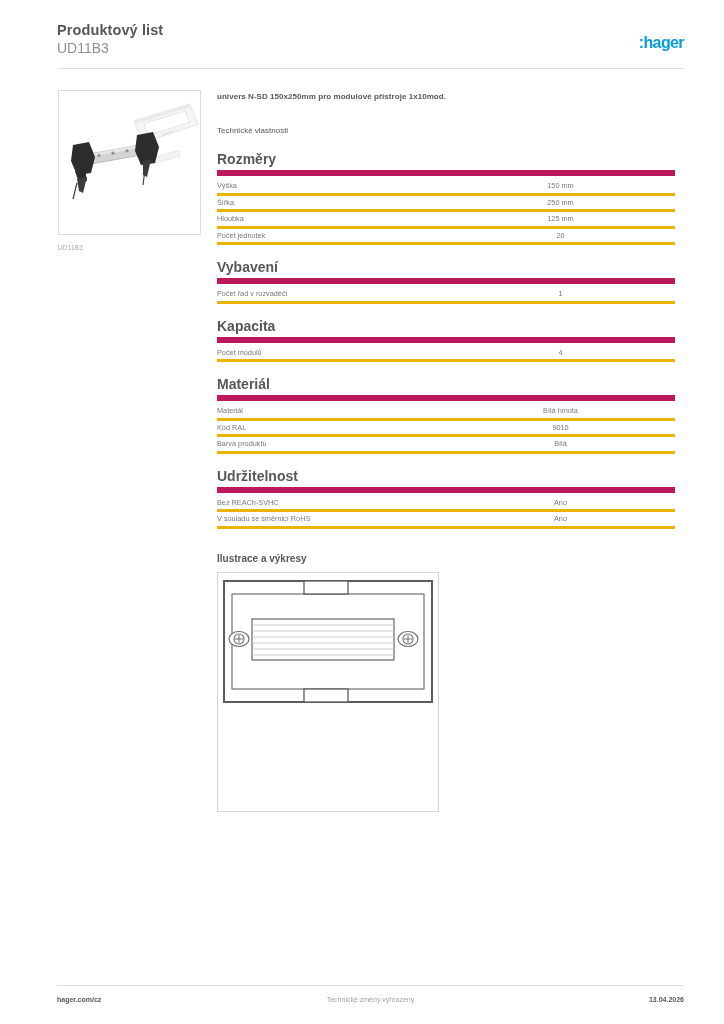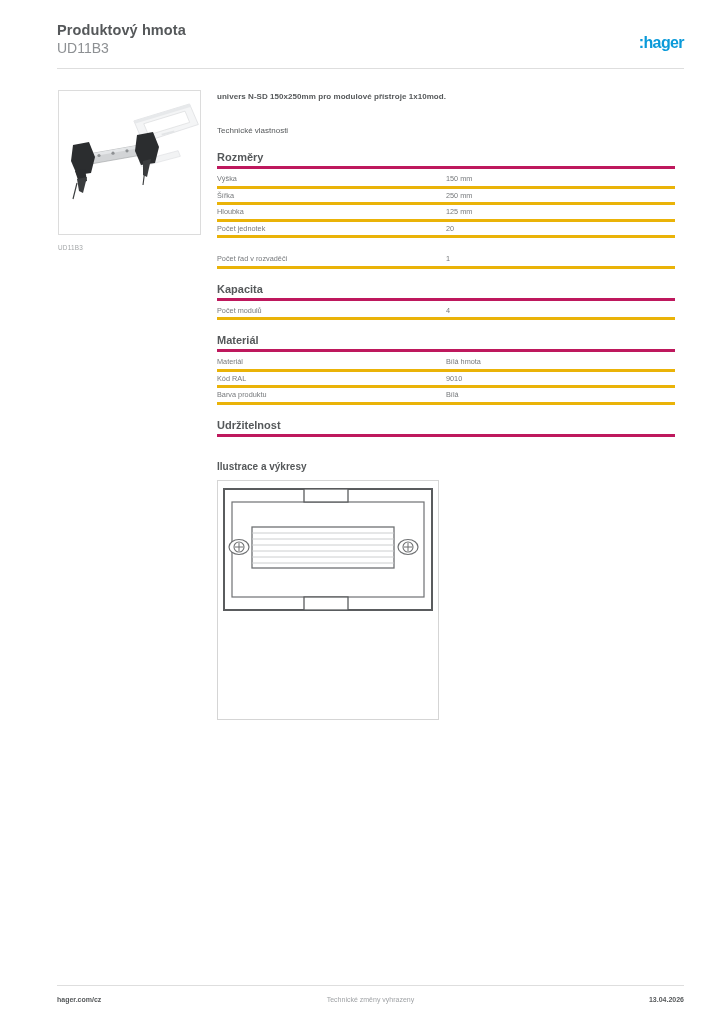--- a/index.html
+++ b/index.html
@@ -100,42 +100,42 @@
     margin: 0 0 25px 0;
   }
   .block-title {
     font-size: 8px;
     font-weight: normal;
     color: #55585a;
     margin: 0 0 16px 0;
   }
   .section { margin-bottom: 14px; }
   .section-title {
-    font-size: 11px;
+    font-size: 14px;
     font-weight: bold;
     color: #55585a;
     margin: 0 0 3px 0;
     padding-bottom: 3px;
-    border-bottom: 3px solid #be185d;
+    border-bottom: 6px solid #be185d;
   }
   table.spec {
     width: 100%;
     border-collapse: collapse;
     table-layout: fixed;
   }
   table.spec tr { height: 13px; }
   table.spec td {
     font-size: 7.3px;
     color: #76797c;
     border-bottom: 3px solid #eab308;
     padding: 2px 0 2.5px 0;
     vertical-align: bottom;
     line-height: 9px;
   }
-  table.spec td.val { text-align: left; }
+  table.spec td.val { text-align: center; }
 
   
   .draw-title {
     font-size: 10px;
     font-weight: bold;
     color: #55585a;
     margin: 24px 0 8px 0;
   }
   .draw-box {
     width: 222px;
@@ -182,21 +182,21 @@
     color: #55585a;
   }
 </style>
 </head>
 <body>
 
 <div class="page">
 
   <div class="header">
     <div class="title-block">
-      <div class="doc-title">Produktový hmota</div>
+      <div class="doc-title">Produktový list</div>
       <div class="doc-subtitle">UD11B3</div>
     </div>
     <div class="logo">:hager</div>
   </div>
   <div class="header-rule"></div>
 
   <div class="photo-box">
     <svg width="141" height="143" viewBox="0 0 141 143">
       <rect x="0" y="0" width="141" height="143" fill="#ffffff"></rect>
 
@@ -261,20 +261,21 @@
           </tr>
           <tr>
             <td>Počet jednotek</td>
             <td class="val">20</td>
           </tr>
         </tbody>
       </table>
     </div>
 
     <div class="section">
+      <div class="section-title">Vybavení</div>
       <table class="spec">
         <tbody>
           <tr>
             <td>Počet řad v rozvaděči</td>
             <td class="val">1</td>
           </tr>
         </tbody>
       </table>
     </div>
 
@@ -305,20 +306,32 @@
           <tr>
             <td>Barva produktu</td>
             <td class="val">Bílá</td>
           </tr>
         </tbody>
       </table>
     </div>
 
     <div class="section">
       <div class="section-title">Udržitelnost</div>
+      <table class="spec">
+        <tbody>
+          <tr>
+            <td>Bez REACh-SVHC</td>
+            <td class="val">Ano</td>
+          </tr>
+          <tr>
+            <td>V souladu se směrnicí RoHS</td>
+            <td class="val">Ano</td>
+          </tr>
+        </tbody>
+      </table>
     </div>
 
     <p class="draw-title">Ilustrace a výkresy</p>
     <div class="draw-box">
       <svg width="220" height="238" viewBox="0 0 220 238">
         <rect x="0" y="0" width="220" height="238" fill="#ffffff"></rect>
 
         <rect x="6" y="8" width="208" height="121" fill="none" stroke="#5a5c5e" stroke-width="2"></rect>
 
         <rect x="14" y="21" width="192" height="95" fill="none" stroke="#6f7173" stroke-width="1.2"></rect>

